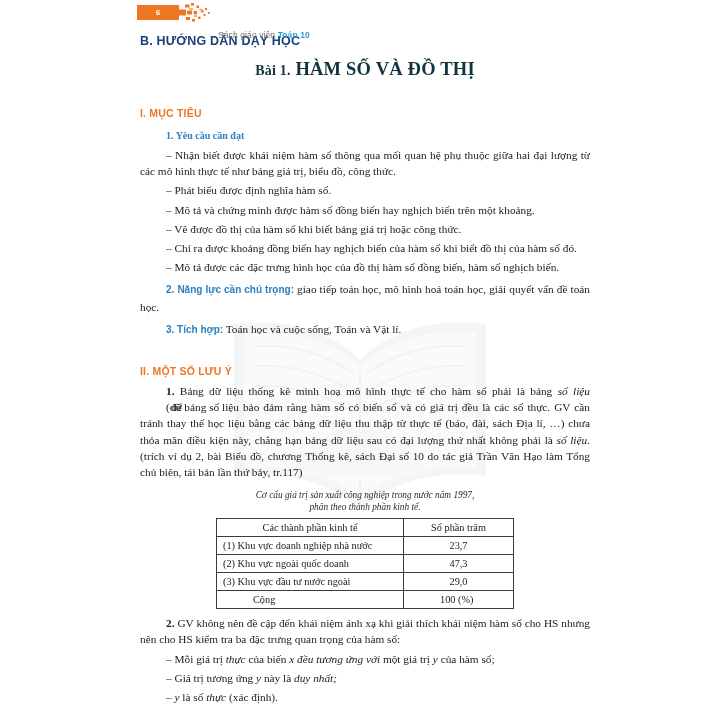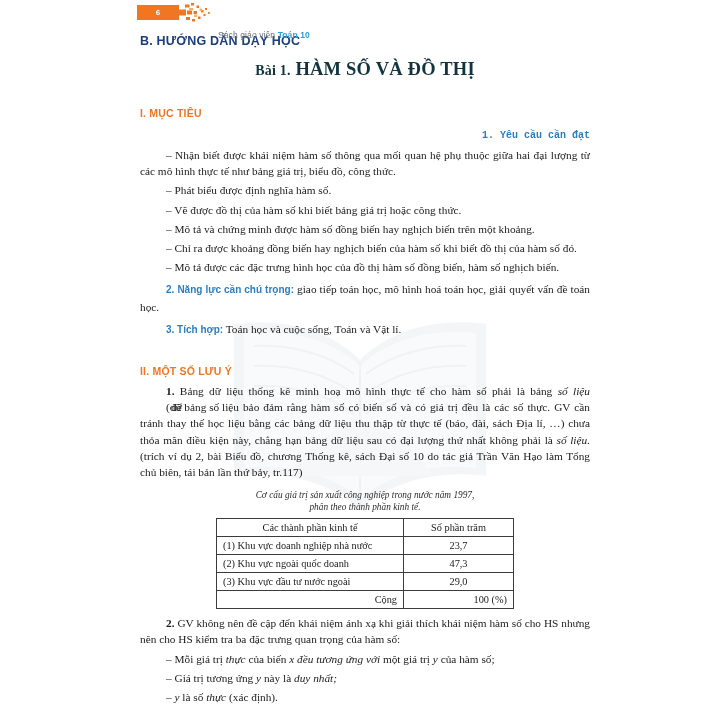--- a/index.html
+++ b/index.html
@@ -93,26 +93,25 @@
   }
   .h-roman {
     font-family: "Liberation Sans", sans-serif;
     font-weight: bold;
     font-size: 10.5px;
     color: #ef7622;
     letter-spacing: .2px;
     margin: 27px 0 0 0;
   }
   .h-sub {
-    font-family: Liberation Mono, monospace;
+    font-family: Liberation Serif, serif;
     font-weight: bold;
     font-size: 10px;
     color: #2a7fc1;
     margin: 11px 0 0 26px;
-    text-align: right;
   }
 
   p.body {
     font-size: 11.3px;
     line-height: 16.2px;
     color: #1a1a1a;
     margin: 6px 0 0 0;
     text-align: justify;
   }
   p.body.tight { margin-top: 3px; }
@@ -165,21 +164,21 @@
   }
   table.stats td {
     border: 1px solid #3b3b3b;
     padding: 3px 6px;
     height: 18px;
     vertical-align: middle;
   }
   table.stats td.label { text-align: left; }
   table.stats td.head { text-align: center; }
   table.stats td.val  { text-align: center; width: 110px; }
-  table.stats tr.total td { text-align: right; padding-left: 36px; }
+  table.stats tr.total td { text-align: left; padding-left: 36px; }
 
   .after-table { margin-top: 13px; }
 </style>
 </head>
 <body>
 
 <div id="page">
 
   <svg id="watermark" viewBox="0 0 300 230" aria-hidden="true">
     <g fill="#e8ecef" stroke="none">
@@ -241,22 +240,22 @@
       <span class="bai">Bài 1.</span>
       <span>HÀM SỐ VÀ ĐỒ THỊ</span>
     </div>
 
     <div class="h-roman">I. MỤC TIÊU</div>
 
     <div class="h-sub">1. Yêu cầu cần đạt</div>
 
     <p class="body indent">– Nhận biết được khái niệm hàm số thông qua mối quan hệ phụ thuộc giữa hai đại lượng từ các mô hình thực tế như bảng giá trị, biểu đồ, công thức.</p>
     <p class="body tight indent">– Phát biểu được định nghĩa hàm số.</p>
+    <p class="body tight indent">– Mô tả và chứng minh được hàm số đồng biến hay nghịch biến trên một khoảng.</p>
     <p class="body tight indent">– Vẽ được đồ thị của hàm số khi biết bảng giá trị hoặc công thức.</p>
-    <p class="body tight indent">– Mô tả và chứng minh được hàm số đồng biến hay nghịch biến trên một khoảng.</p>
     <p class="body tight indent">– Chỉ ra được khoảng đồng biến hay nghịch biến của hàm số khi biết đồ thị của hàm số đó.</p>
     <p class="body tight indent">– Mô tả được các đặc trưng hình học của đồ thị hàm số đồng biến, hàm số nghịch biến.</p>
 
     <p class="body indent"><span class="num-lead">2. Năng lực cần chú trọng:</span><span> giao tiếp toán học, mô hình hoá toán học, giải quyết vấn đề toán học.</span></p>
 
     <p class="body indent"><span class="num-lead">3. Tích hợp:</span><span> Toán học và cuộc sống, Toán và Vật lí.</span></p>
 
     <div class="h-roman">II. MỘT SỐ LƯU Ý</div>
 
     <p class="body indent"><span class="num-lead-serif">1.</span><span> Bảng dữ liệu thống kê minh hoạ mô hình thực tế cho hàm số phải là bảng </span><span class="it">số liệu</span><span class="overlap"><span> (dữ bảng số liệu</span><span class="over">để</span></span><span> bảo đảm rằng hàm số có biến số và có giá trị đều là các số thực. GV cần tránh thay thế học liệu bằng các bảng dữ liệu thu thập từ thực tế (báo, đài, sách Địa lí, …) chưa thỏa mãn điều kiện này, chẳng hạn bảng dữ liệu sau có đại lượng thứ nhất không phải là </span><span class="it">số liệu.</span><span> (trích ví dụ 2, bài Biểu đồ, chương Thống kê, sách Đại số 10 do tác giả Trần Văn Hạo làm Tổng chủ biên, tái bản lần thứ bảy, tr.117)</span></p>

